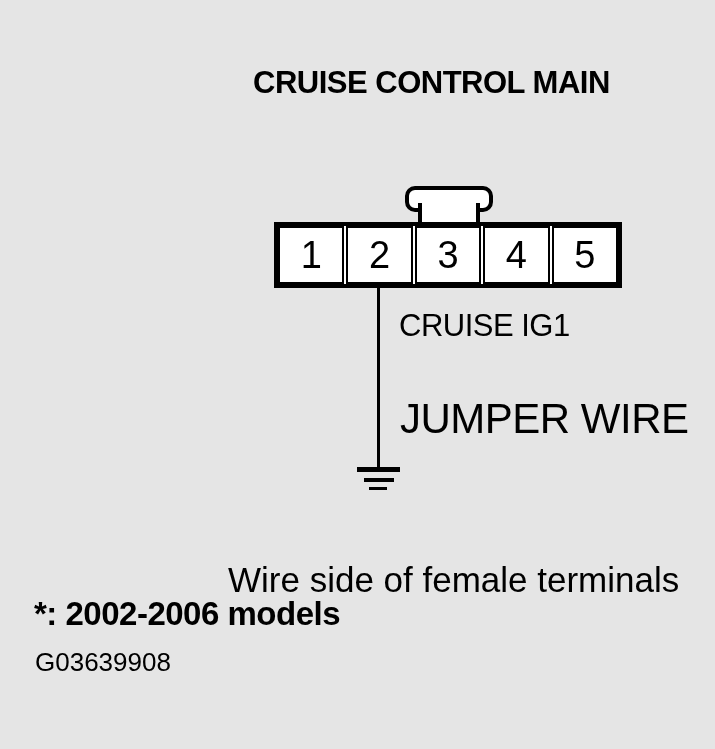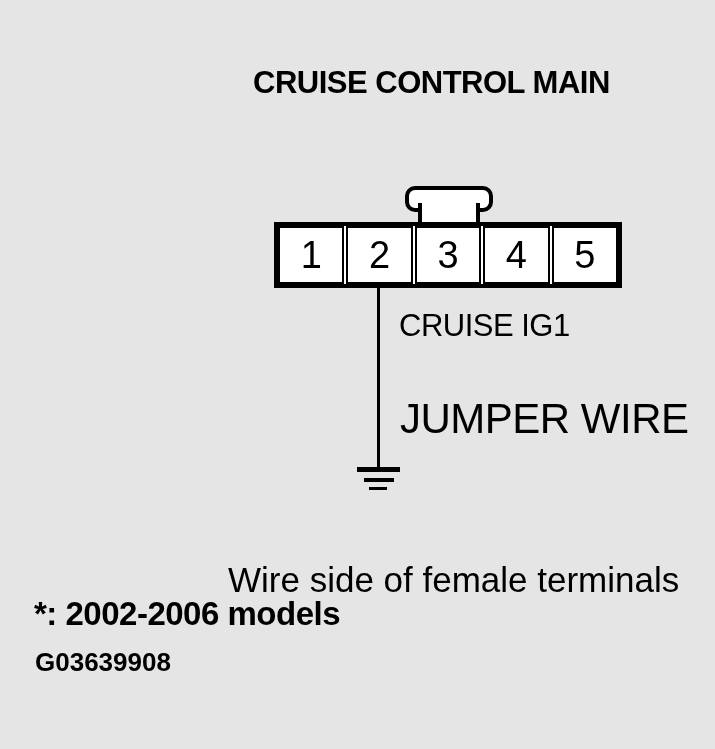--- a/index.html
+++ b/index.html
@@ -117,21 +117,21 @@
     top: 595px;
     font-size: 33px;
     font-weight: bold;
     letter-spacing: -0.5px;
     white-space: nowrap;
   }
   .figure-id {
     left: 35px;
     top: 647px;
     font-size: 26px;
-    font-weight: 700;
+    font-weight: 400;
     white-space: nowrap;
   }
 </style>
 </head>
 <body>
 
 <div class="page">
 
   <div class="abs diagram-title">
     <div>CRUISE CONTROL MAIN</div>

